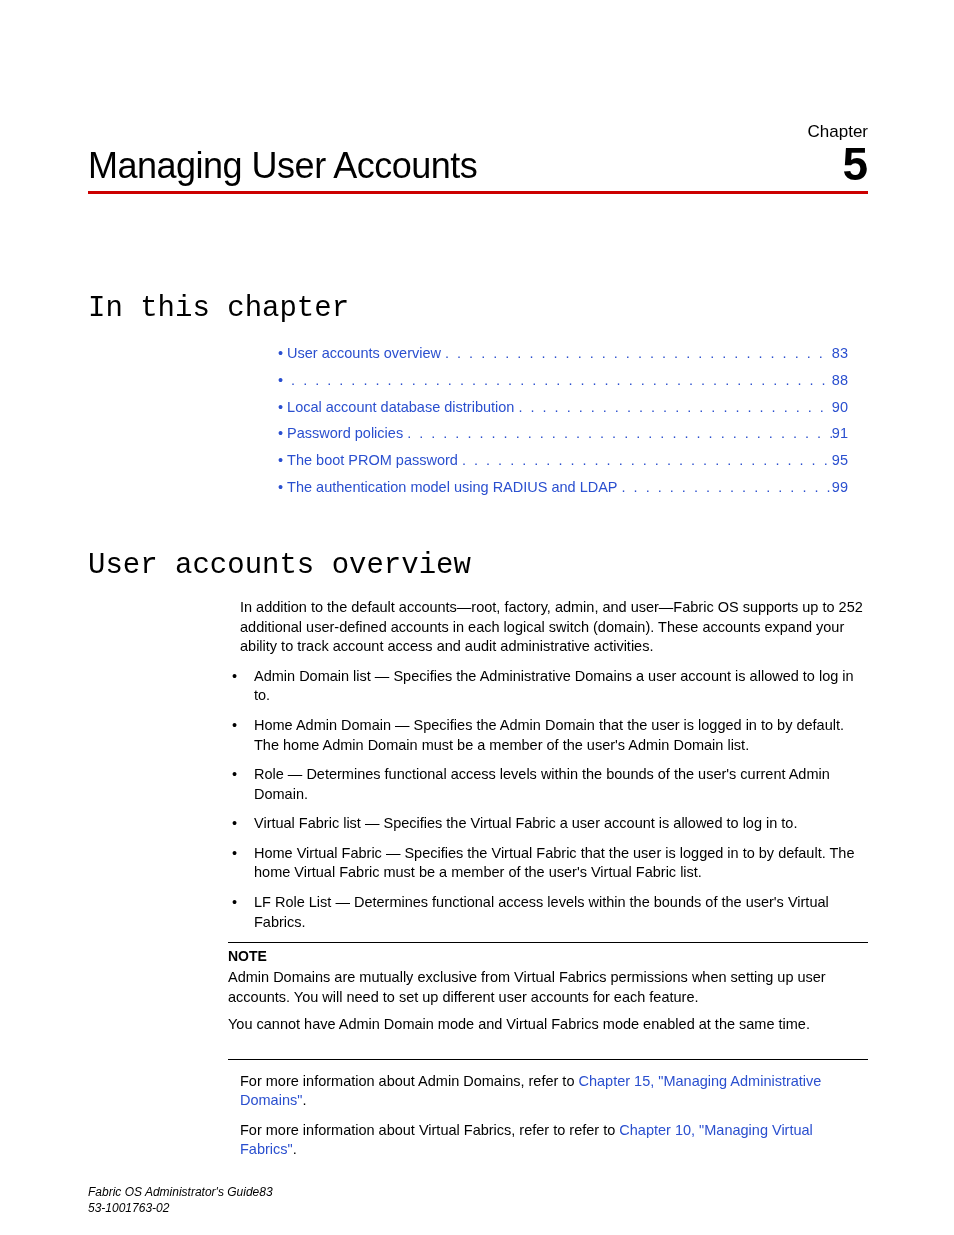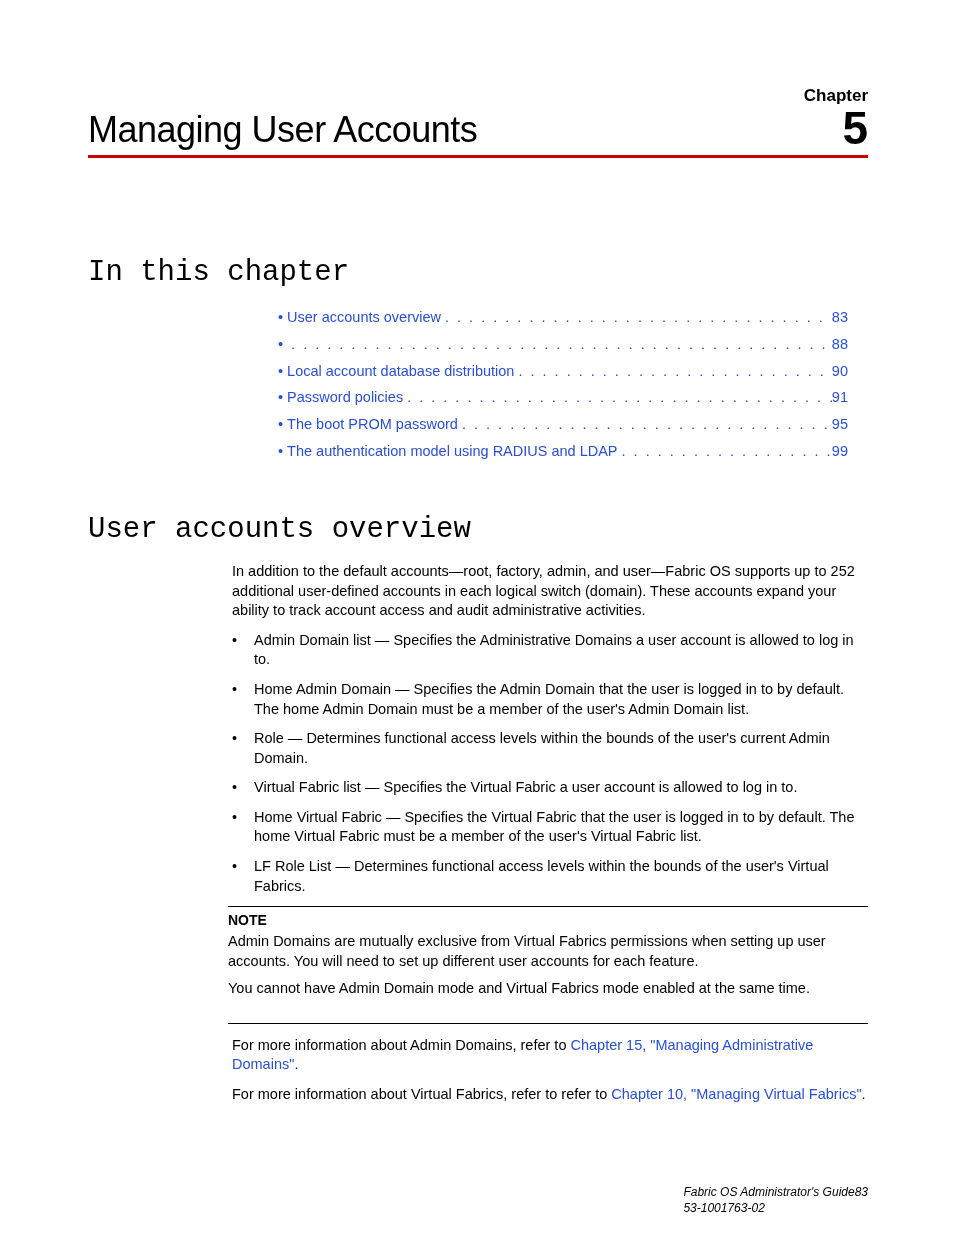--- a/index.html
+++ b/index.html
@@ -15,22 +15,23 @@
   }
   .page {
     position: absolute;
     left: 88px;
     top: 86px;
     width: 780px;
   }
   .chapter-label {
     text-align: right;
     font-size: 17px;
-    font-weight: 700;
+    font-weight: 400;
     margin-bottom: 2px;
+    margin-top: 36px;
   }
   .header-row {
     display: flex;
     justify-content: space-between;
     align-items: flex-end;
     border-bottom: 3px solid #c00;
     padding-bottom: 4px;
   }
   .chapter-title {
     font-family: "Arial Narrow", Arial, sans-serif;
@@ -88,21 +89,21 @@
     color: #2a4fcf;
     flex: 0 0 auto;
     text-align: right;
   }
   .body {
     margin-left: 140px;
     width: 640px;
     font-size: 14.5px;
     line-height: 1.35;
   }
-  .body p { margin: 0 0 10px 4px; }
+  .body p { margin: 0 0 10px 12px; }
   .list { margin: 8px 0 10px 0; }
   .list-item {
     display: flex;
     margin-bottom: 10px;
   }
   .list-bullet {
     flex: 0 0 22px;
     text-align: left;
     padding-left: 4px;
   }
@@ -120,21 +121,21 @@
     font-size: 14px;
     margin-bottom: 2px;
   }
   .inline-link { color: #2a4fcf; }
   .footer {
     position: absolute;
     left: 88px;
     width: 780px;
     top: 1185px;
     display: flex;
-    justify-content: flex-end;
+    justify-content: flex-start;
     font-style: italic;
     font-size: 12px;
     line-height: 1.3;
   }
   .footer-right { font-style: italic; }
 </style>
 </head>
 <body>
 
 <div class="page">

